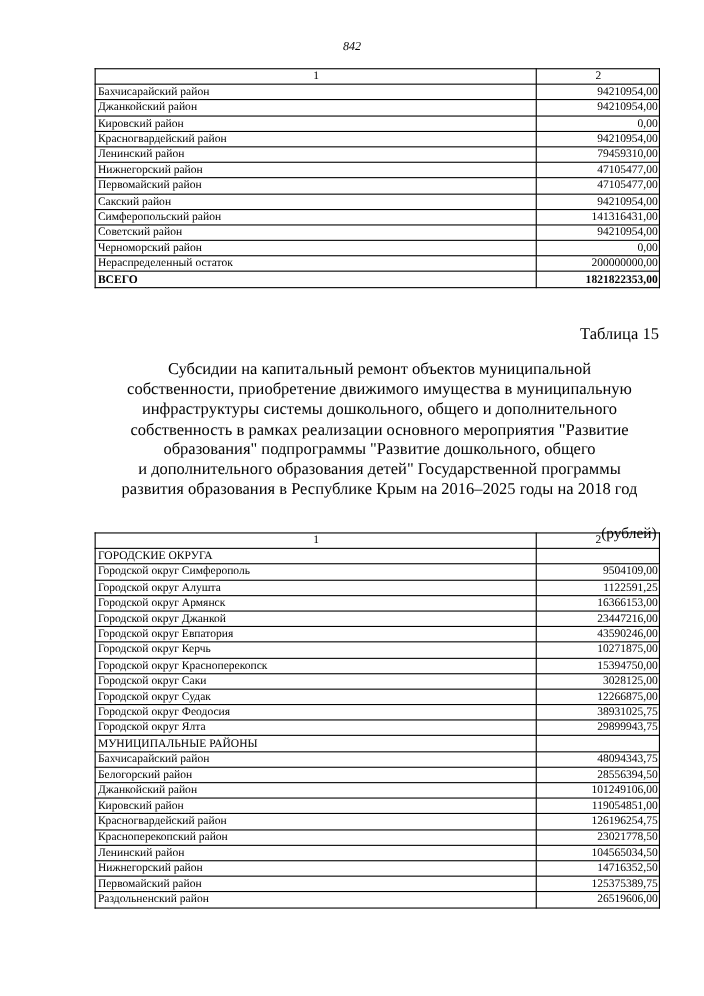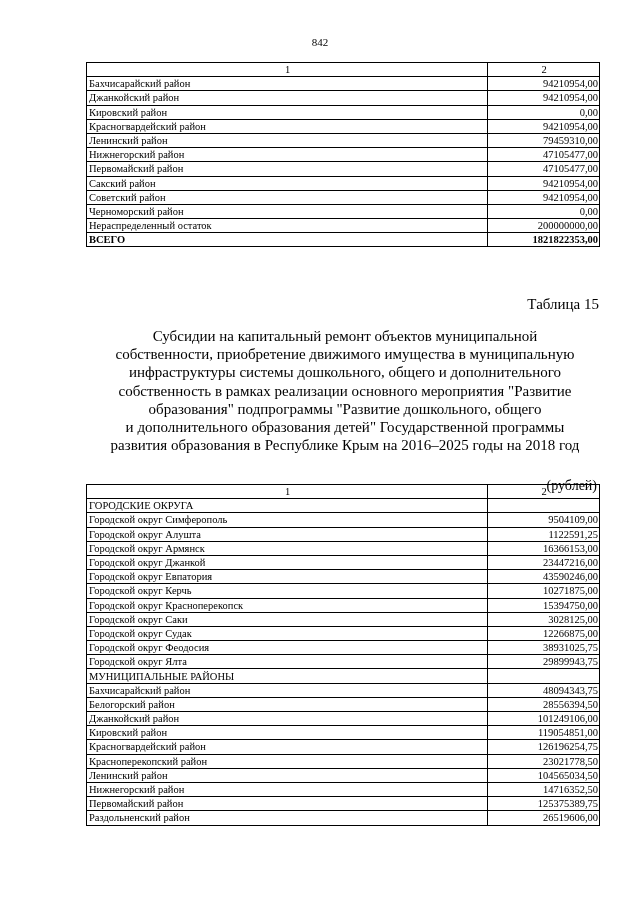--- a/index.html
+++ b/index.html
@@ -2,21 +2,21 @@
 <html><head>
   <meta charset="utf-8">
   <style>
     html, body { margin: 0; padding: 0; background: #ffffff; }
     body {
       width: 640px; height: 905px; position: relative; overflow: hidden;
       font-family: "Liberation Serif", "DejaVu Serif", serif; color: #000;
     }
     .page-number {
       position: absolute; left: 0; width: 640px; top: 36px;
-      text-align: center; font-size: 11px;
+      text-align: center; font-size: 11px; font-style: italic;
     }
     table.grid {
       position: absolute; left: 86px; width: 513px;
       border-collapse: collapse; table-layout: fixed;
       font-size: 10.5px;
     }
     table.grid td {
       border: 1px solid #000; padding: 0 1px 0 2px;
       height: 13.2px; line-height: 13px; white-space: nowrap; overflow: hidden;
     }
@@ -79,20 +79,24 @@
       </tr>
   <tr>
         <td>Первомайский район</td>
         <td class="num">47105477,00</td>
       </tr>
   <tr>
         <td>Сакский район</td>
         <td class="num">94210954,00</td>
       </tr>
   <tr>
+        <td>Симферопольский район</td>
+        <td class="num">141316431,00</td>
+      </tr>
+  <tr>
         <td>Советский район</td>
         <td class="num">94210954,00</td>
       </tr>
   <tr>
         <td>Черноморский район</td>
         <td class="num">0,00</td>
       </tr>
   <tr>
         <td>Нераспределенный остаток</td>
         <td class="num">200000000,00</td>

